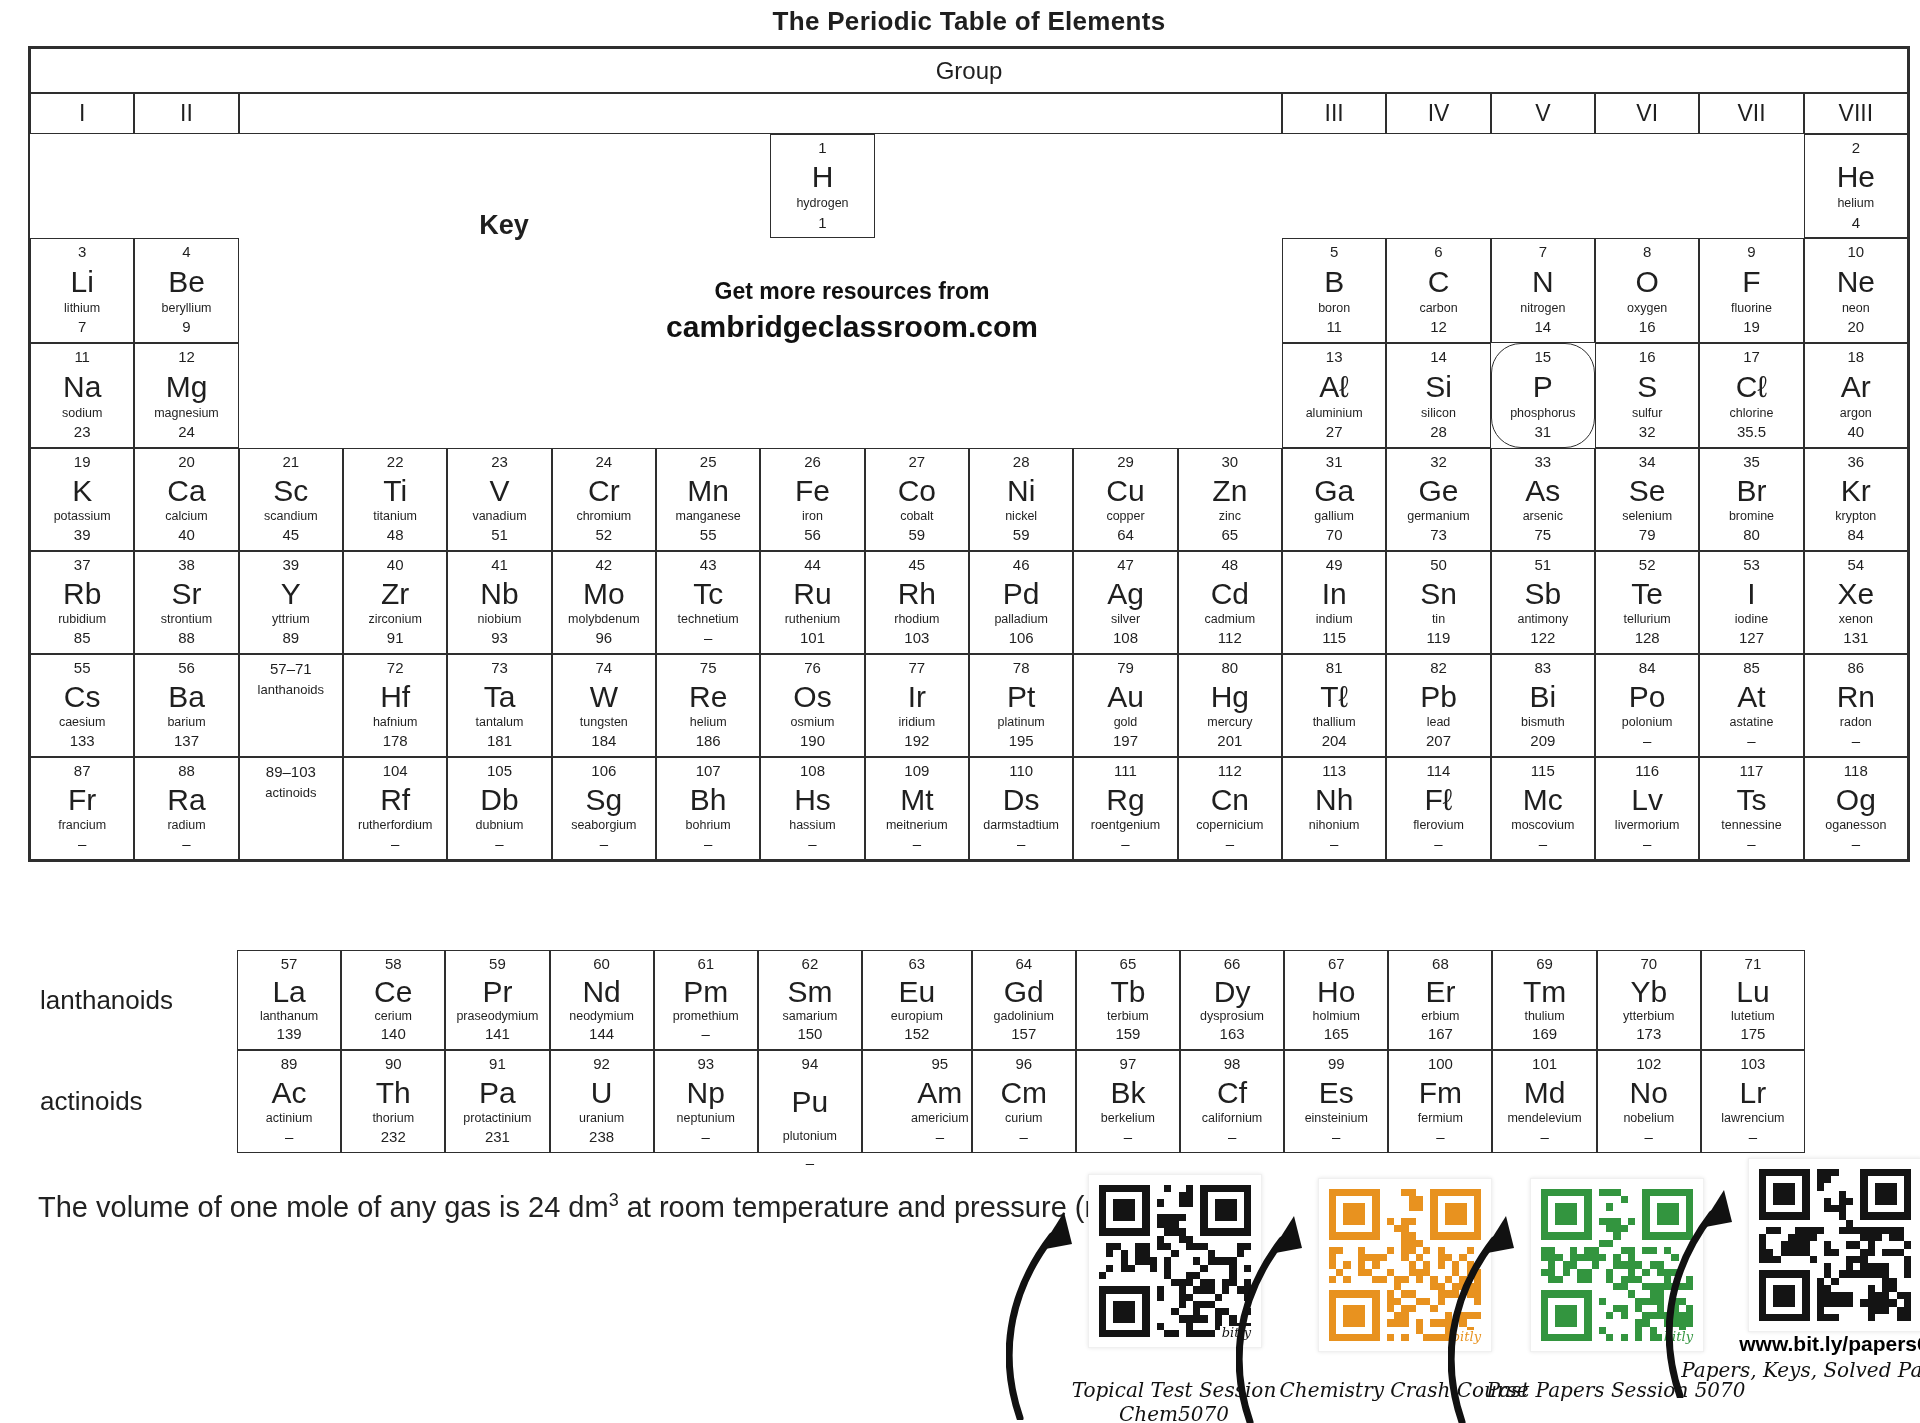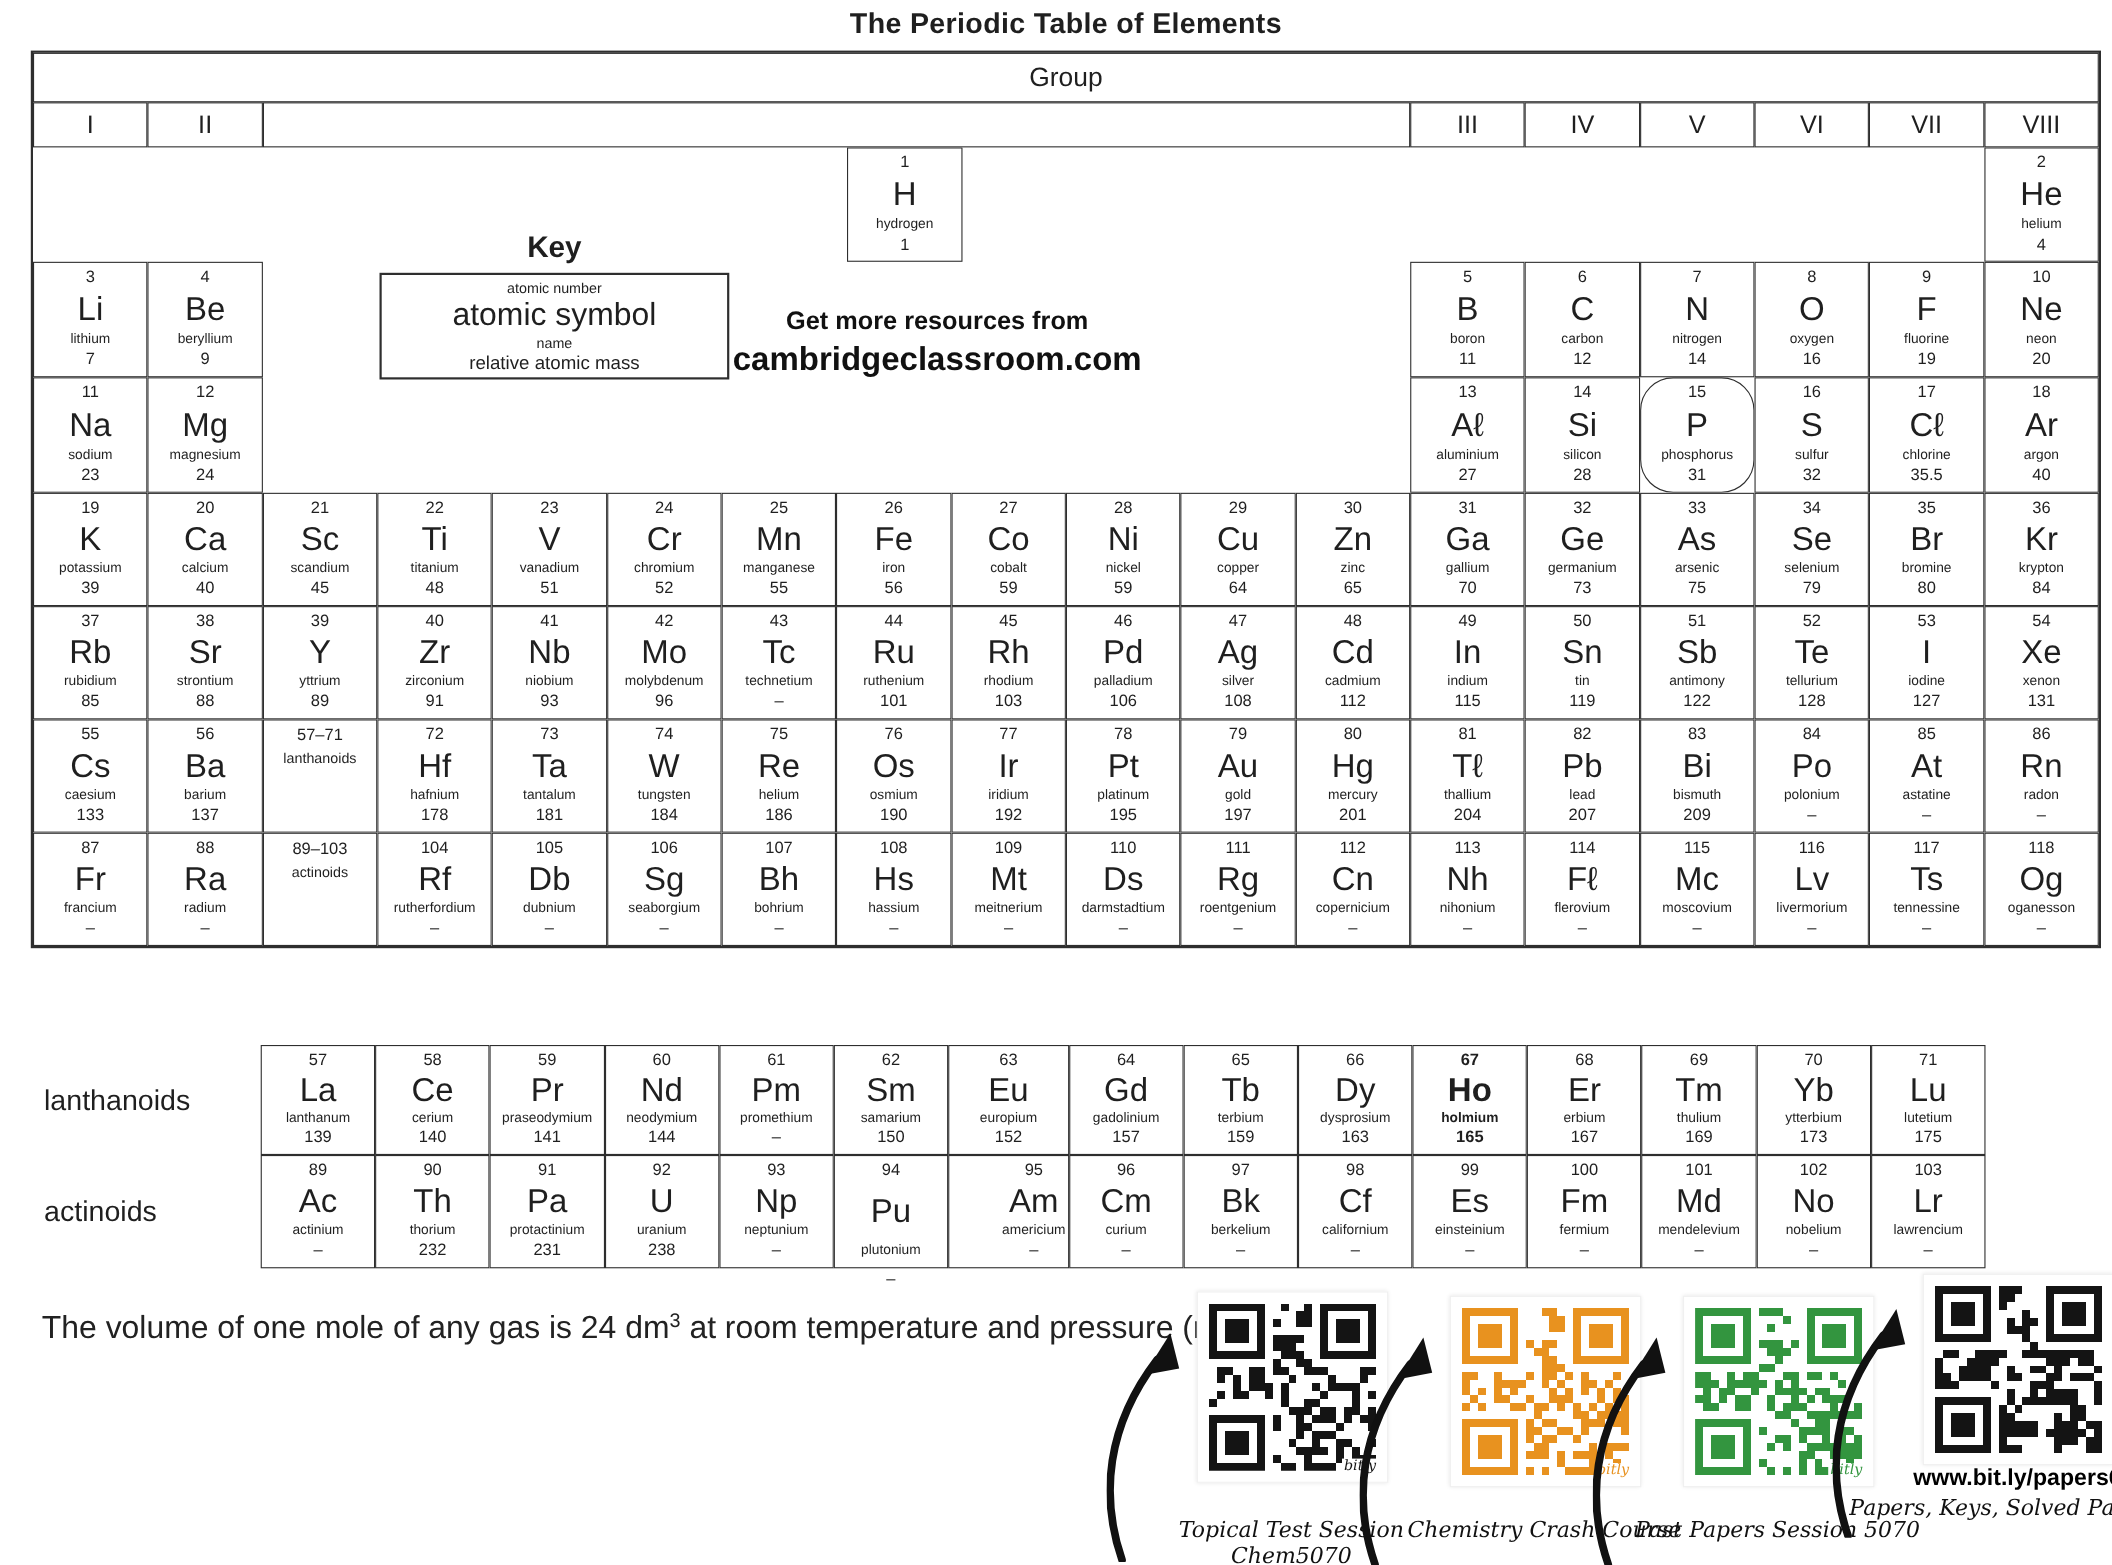--- a/index.html
+++ b/index.html
@@ -53,26 +53,20 @@
 </style>
 </head>
 <body>
 
 <div class="title">The Periodic Table of Elements</div>
 
 <div id="ptable">
   <div class="gcell">Group</div>
   <div class="ncell" style="grid-row:2;grid-column:3/span 10"></div>
   <div class="keyhead">Key</div>
-  <div class="keybox">
-    <div class="k1">atomic number</div>
-    <div class="k2">atomic symbol</div>
-    <div class="k1">name</div>
-    <div class="k3">relative atomic mass</div>
-  </div>
   <div class="promo">
     <div class="p1">Get more resources from</div>
     <div class="p2">cambridgeclassroom.com</div>
   </div>
 <div class="ncell" style="grid-area: 2 / 1;">I</div>
     <div class="ncell" style="grid-area: 2 / 2;">II</div>
     <div class="ncell" style="grid-area: 2 / 13;">III</div>
     <div class="ncell" style="grid-area: 2 / 14;">IV</div>
     <div class="ncell" style="grid-area: 2 / 15;">V</div>
     <div class="ncell" style="grid-area: 2 / 16;">VI</div>
@@ -672,21 +666,21 @@
       <span class="sym">Tb</span>
       <span class="name">terbium</span>
       <span class="mass">159</span>
     </div>
     <div class="cell" style="grid-area: 1 / 10;">
       <span class="num">66</span>
       <span class="sym">Dy</span>
       <span class="name">dysprosium</span>
       <span class="mass">163</span>
     </div>
-    <div class="cell" style="grid-area: 1 / 11; font-weight: bold;">
+    <div class="cell" style="grid-area: 1 / 11;">
       <span class="num">67</span>
       <span class="sym">Ho</span>
       <span class="name">holmium</span>
       <span class="mass">165</span>
     </div>
     <div class="cell" style="grid-area: 1 / 12;">
       <span class="num">68</span>
       <span class="sym">Er</span>
       <span class="name">erbium</span>
       <span class="mass">167</span>

